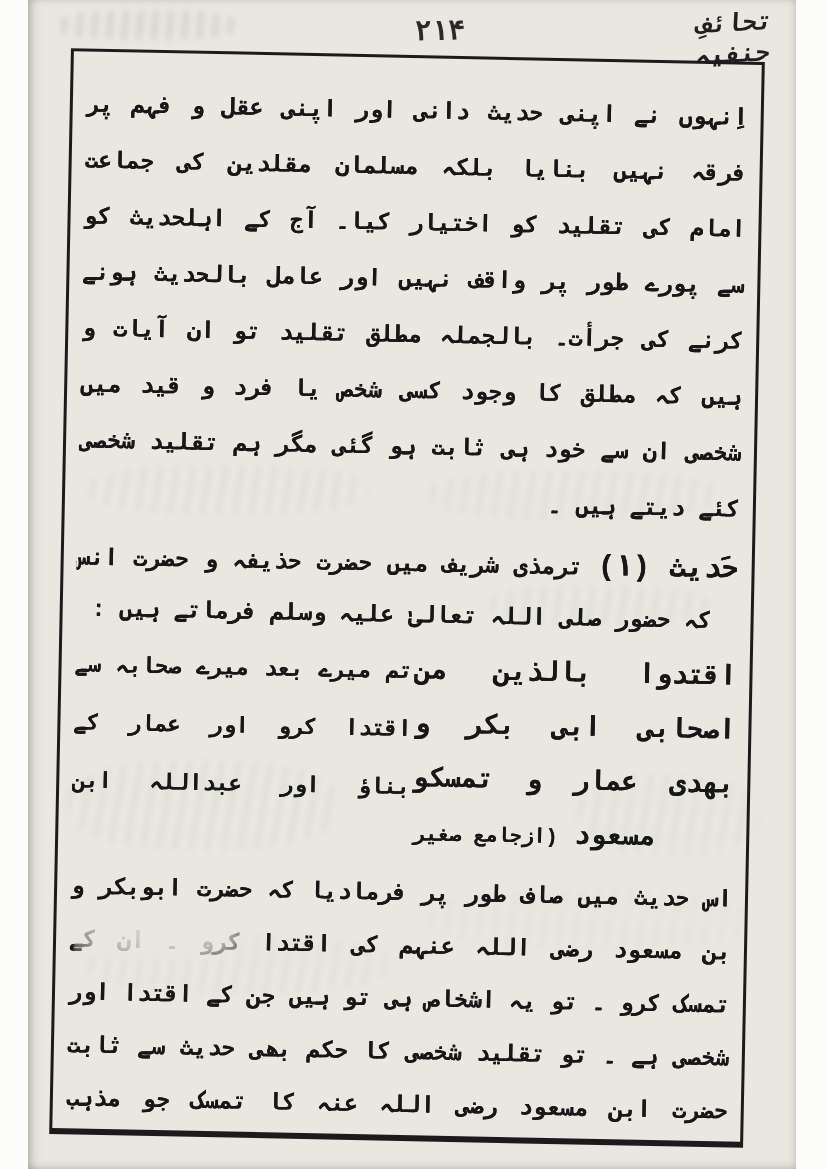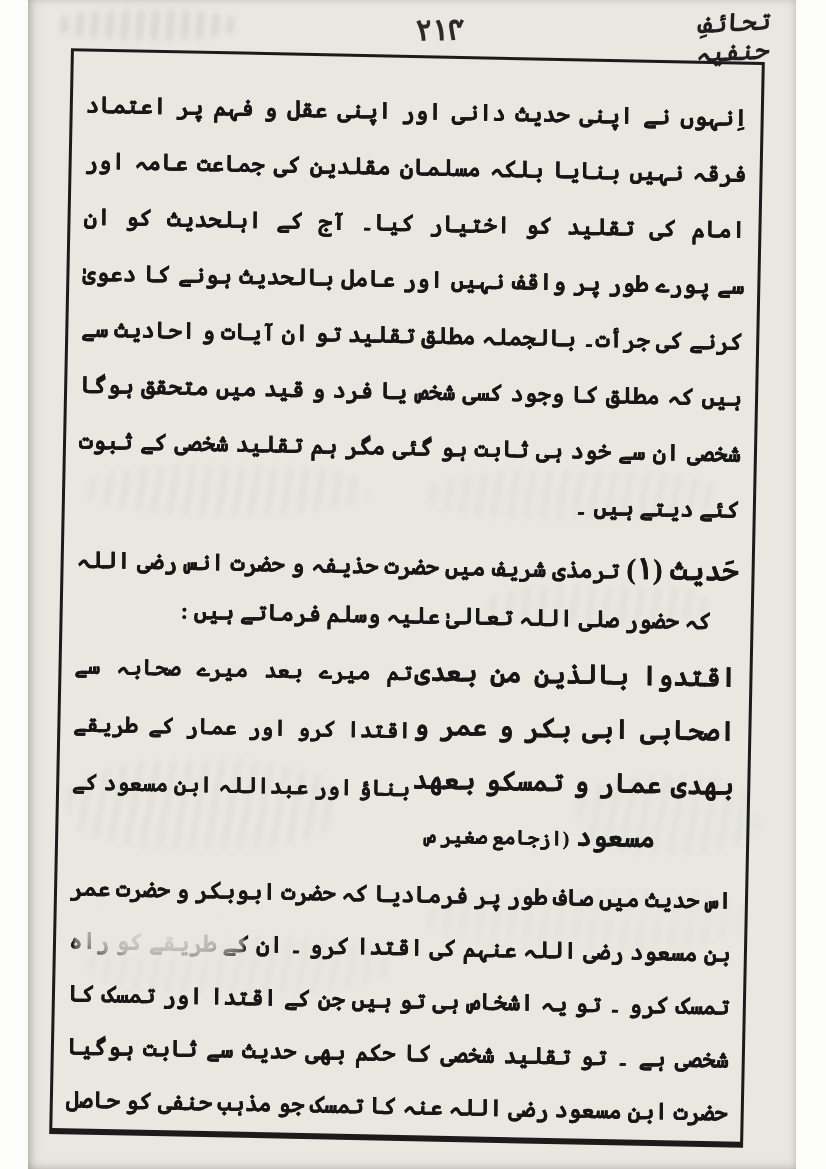--- a/index.html
+++ b/index.html
@@ -1,19 +1,19 @@
 <!DOCTYPE html>
 <html lang="ur" dir="rtl"><head>
 <meta charset="utf-8">
 <style>
   html,body{margin:0;padding:0;background:#ffffff;}
   .canvas{
     position:relative;width:826px;height:1169px;overflow:hidden;
     background:#fcfcfb;
-    font-family:Liberation Serif, serif;
+    font-family:Liberation Mono, monospace;
     direction:rtl;
   }
   
   .scan-page{
     position:absolute;left:28px;top:0;width:768px;height:1169px;
     background:#e9e7e0;
     box-shadow:
       inset 6px 0 12px -5px rgba(95,90,78,.5),
       inset -4px 0 10px -5px rgba(120,112,100,.35),
       inset 0 -5px 12px -6px rgba(120,112,100,.25);

